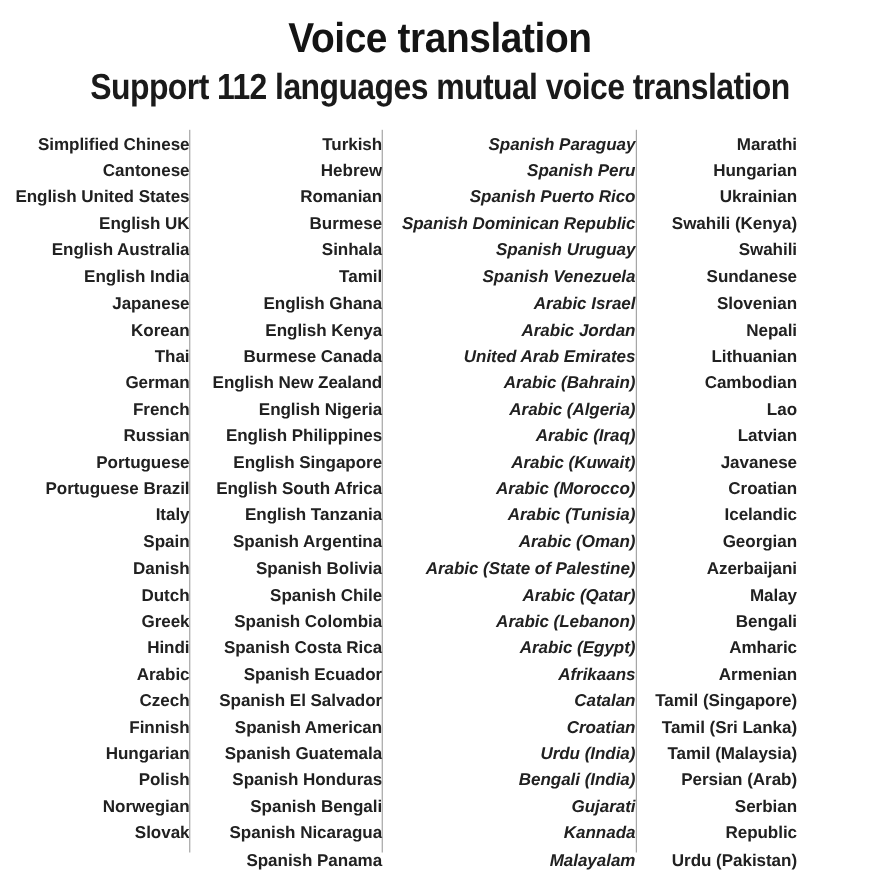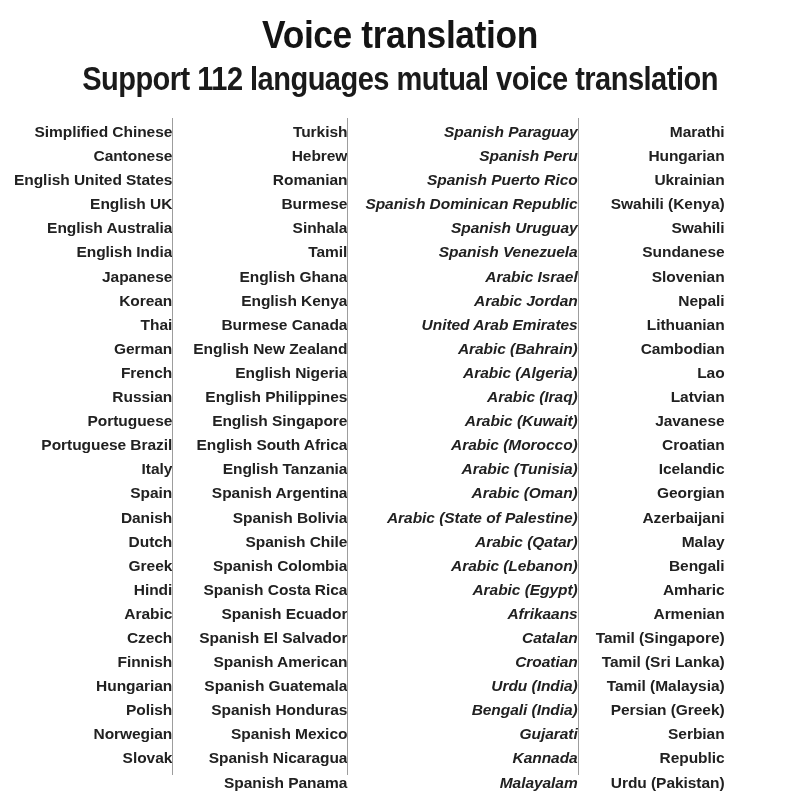--- a/index.html
+++ b/index.html
@@ -157,21 +157,21 @@
         <div class="lang-item">Spanish Argentina</div>
         <div class="lang-item">Spanish Bolivia</div>
         <div class="lang-item">Spanish Chile</div>
         <div class="lang-item">Spanish Colombia</div>
         <div class="lang-item">Spanish Costa Rica</div>
         <div class="lang-item">Spanish Ecuador</div>
         <div class="lang-item">Spanish El Salvador</div>
         <div class="lang-item">Spanish American</div>
         <div class="lang-item">Spanish Guatemala</div>
         <div class="lang-item">Spanish Honduras</div>
-        <div class="lang-item">Spanish Mexico</div>
+        <div class="lang-item">Spanish Bengali</div>
         <div class="lang-item">Spanish Nicaragua</div>
         <div class="lang-item">Spanish Panama</div>
       </div>
     <div class="lang-column c2">
         <div class="lang-item">Spanish Paraguay</div>
         <div class="lang-item">Spanish Peru</div>
         <div class="lang-item">Spanish Puerto Rico</div>
         <div class="lang-item">Spanish Dominican Republic</div>
         <div class="lang-item">Spanish Uruguay</div>
         <div class="lang-item">Spanish Venezuela</div>
@@ -216,20 +216,20 @@
         <div class="lang-item">Icelandic</div>
         <div class="lang-item">Georgian</div>
         <div class="lang-item">Azerbaijani</div>
         <div class="lang-item">Malay</div>
         <div class="lang-item">Bengali</div>
         <div class="lang-item">Amharic</div>
         <div class="lang-item">Armenian</div>
         <div class="lang-item">Tamil (Singapore)</div>
         <div class="lang-item">Tamil (Sri Lanka)</div>
         <div class="lang-item">Tamil (Malaysia)</div>
-        <div class="lang-item">Persian (Greek)</div>
+        <div class="lang-item">Persian (Arab)</div>
         <div class="lang-item">Serbian</div>
         <div class="lang-item">Republic</div>
         <div class="lang-item">Urdu (Pakistan)</div>
       </div>
   </div>
 
 </div>
 
 </body></html>

